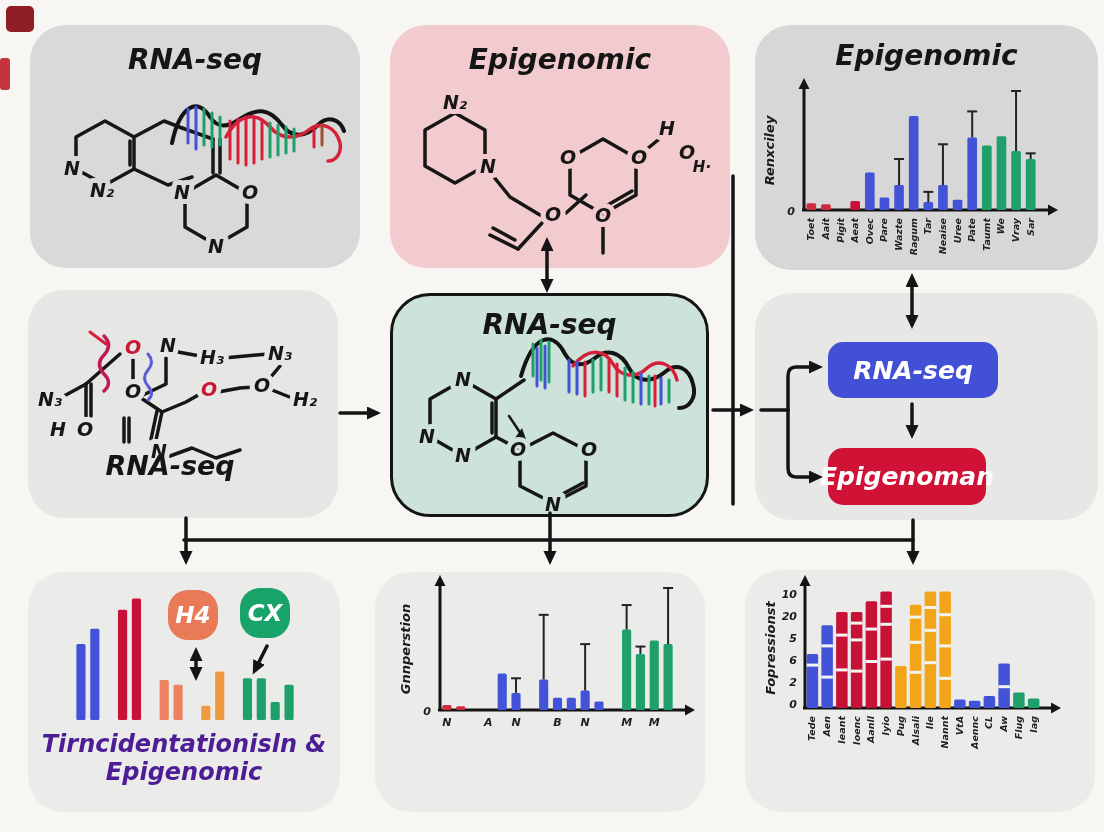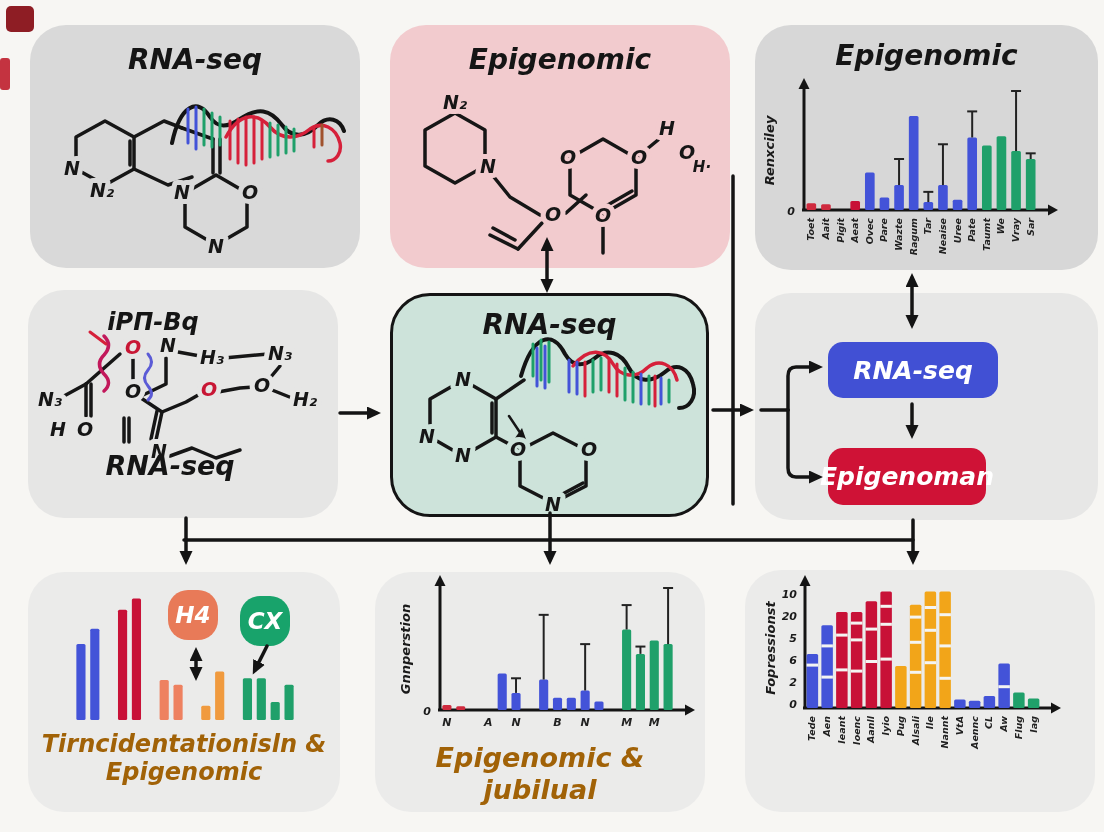--- a/index.html
+++ b/index.html
@@ -19,21 +19,21 @@
   .sq{fill:none;stroke-linecap:round;}
   .chart{position:absolute;left:0;top:0;}
   .ylab{font-family:"DejaVu Sans",sans-serif;font-size:13px;font-weight:bold;fill:#1a1a1a;}
   .ytick{font-family:"DejaVu Sans",sans-serif;font-size:11px;font-weight:bold;fill:#1a1a1a;}
   .xtick{font-family:"DejaVu Sans",sans-serif;font-size:9.5px;font-weight:bold;fill:#222;}
   .xtickh{font-family:"DejaVu Sans",sans-serif;font-size:11px;font-weight:bold;fill:#222;}
   .btn{position:absolute;color:#fff;font-weight:bold;font-size:25px;border-radius:15px;
        display:flex;align-items:center;justify-content:center;cursor:pointer;}
   .badge{position:absolute;width:50px;height:50px;border-radius:20px;color:#fff;font-weight:bold;
          font-size:23px;display:flex;align-items:center;justify-content:center;cursor:pointer;}
-  .ctitle{position:absolute;left:0;right:0;text-align:center;font-weight:bold;color:#a16207;line-height:1.18;}
+  .ctitle{position:absolute;left:0;right:0;text-align:center;font-weight:bold;color:#4c1d95;line-height:1.18;}
   #overlay{position:absolute;left:0;top:0;z-index:6;pointer-events:none;}
   .conn{fill:none;stroke:#141414;stroke-width:3.5;stroke-linecap:round;}
   .art{position:absolute;}
 </style>
 </head>
 <body>
 
 <div id="canvas">
 
   <div class="art" style="left:6px;top:6px;width:28px;height:26px;background:#8e1d24;border-radius:5px;"></div>
@@ -152,21 +152,20 @@
         <text x="205.5625" y="193" text-anchor="end" class="xtick" transform="rotate(-90 205.5625 193)">Uree</text>
         <text x="220.1875" y="193" text-anchor="end" class="xtick" transform="rotate(-90 220.1875 193)">Pate</text>
         <text x="234.8125" y="193" text-anchor="end" class="xtick" transform="rotate(-90 234.8125 193)">Taumt</text>
         <text x="249.4375" y="193" text-anchor="end" class="xtick" transform="rotate(-90 249.4375 193)">We</text>
         <text x="264.0625" y="193" text-anchor="end" class="xtick" transform="rotate(-90 264.0625 193)">Vray</text>
         <text x="278.6875" y="193" text-anchor="end" class="xtick" transform="rotate(-90 278.6875 193)">Sar</text>
       </svg>
   </div>
 
   <div class="panel" style="left:28px;top:290px;width:310px;height:228px;background:#e6e6e5;">
-    <div class="ptitle" style="left:40px;right:auto;width:170px;top:18px;font-size:24px;">iPΠ-Bq</div>
     <svg class="struct" width="310" height="228" viewBox="0 0 310 228">
       <path class="bond" d="M36,106 L58,94"></path>
       <path class="bond" d="M58,94 L92,64"></path>
       <path class="bond" d="M58,94 V126"></path>
         <path class="bond" d="M63,94 V126"></path>
       <path class="bond" d="M105,68 V92"></path>
       <path class="bond" d="M113,106 L138,94 L138,68"></path>
       <path class="bond" d="M150,62 L172,66"></path>
       <path class="bond" d="M196,68 L240,64"></path>
       <path class="bond" d="M252,76 L242,88"></path>
@@ -260,21 +259,21 @@
         <rect x="173.23375" y="133.75" width="9.1575" height="14.25" rx="1.5" fill="#f09a3e"></rect>
         <rect x="187.10875" y="99.55000000000001" width="9.1575" height="48.449999999999996" rx="1.5" fill="#f09a3e"></rect>
         <rect x="214.85875" y="106.19999999999999" width="9.1575" height="41.800000000000004" rx="1.5" fill="#1fa06a"></rect>
         <rect x="228.73375" y="106.19999999999999" width="9.1575" height="41.800000000000004" rx="1.5" fill="#1fa06a"></rect>
         <rect x="242.60875" y="129.95" width="9.1575" height="18.049999999999997" rx="1.5" fill="#1fa06a"></rect>
         <rect x="256.48375" y="112.85" width="9.1575" height="35.15" rx="1.5" fill="#1fa06a"></rect>
       </svg>
     <div class="badge" style="left:140px;top:18px;background:#e87a58;">
       <span>H4</span>
     </div>
-    <div class="badge" style="left:212px;top:16px;background:#18a36b;margin-top:8px;">
+    <div class="badge" style="left:212px;top:16px;background:#18a36b;">
       <span>CX</span>
     </div>
     <div class="ctitle" style="top:158px;font-size:24px;">
       <div>Tirncidentationisln &amp;</div>
       <div>Epigenomic</div>
     </div>
   </div>
 
   <div class="panel" style="left:375px;top:572px;width:330px;height:240px;background:#ebebea;">
     <svg class="chart" width="330" height="240" viewBox="0 0 330 240">
@@ -310,24 +309,20 @@
         <line x1="293.0882352941177" y1="72.11999999999999" x2="293.0882352941177" y2="16" stroke="#222" stroke-width="2"></line>
         <line x1="288.0882352941177" y1="16" x2="298.0882352941177" y2="16" stroke="#222" stroke-width="2"></line>
         <text x="71.91176470588235" y="154" text-anchor="middle" class="xtickh">N</text>
         <text x="113.38235294117646" y="154" text-anchor="middle" class="xtickh">A</text>
         <text x="141.02941176470588" y="154" text-anchor="middle" class="xtickh">N</text>
         <text x="182.5" y="154" text-anchor="middle" class="xtickh">B</text>
         <text x="210.14705882352942" y="154" text-anchor="middle" class="xtickh">N</text>
         <text x="251.61764705882354" y="154" text-anchor="middle" class="xtickh">M</text>
         <text x="279.264705882353" y="154" text-anchor="middle" class="xtickh">M</text>
       </svg>
-    <div class="ctitle" style="top:170px;font-size:27px;">
-      <div>Epigenomic &amp;</div>
-      <div>jubilual</div>
-    </div>
   </div>
 
   <div class="panel" style="left:745px;top:570px;width:350px;height:242px;background:#ebebea;">
     <svg class="chart" width="350" height="242" viewBox="0 0 350 242">
         <line x1="60" y1="138" x2="60" y2="14" stroke="#141414" stroke-width="3"></line>
         <polygon points="54.5,16 65.5,16 60,5" fill="#141414"></polygon>
         <line x1="58" y1="138" x2="308" y2="138" stroke="#141414" stroke-width="3"></line>
         <polygon points="306,132.5 306,143.5 316,138" fill="#141414"></polygon>
         <text x="30" y="78" text-anchor="middle" class="ylab" transform="rotate(-90 30 78)">Fopressionst</text>
         <text x="52" y="28" text-anchor="end" class="ytick">10</text>

